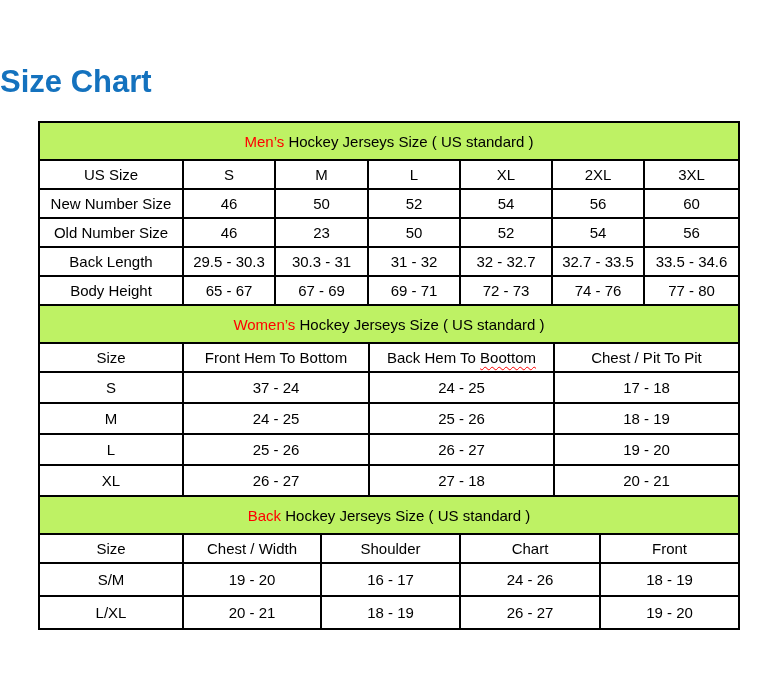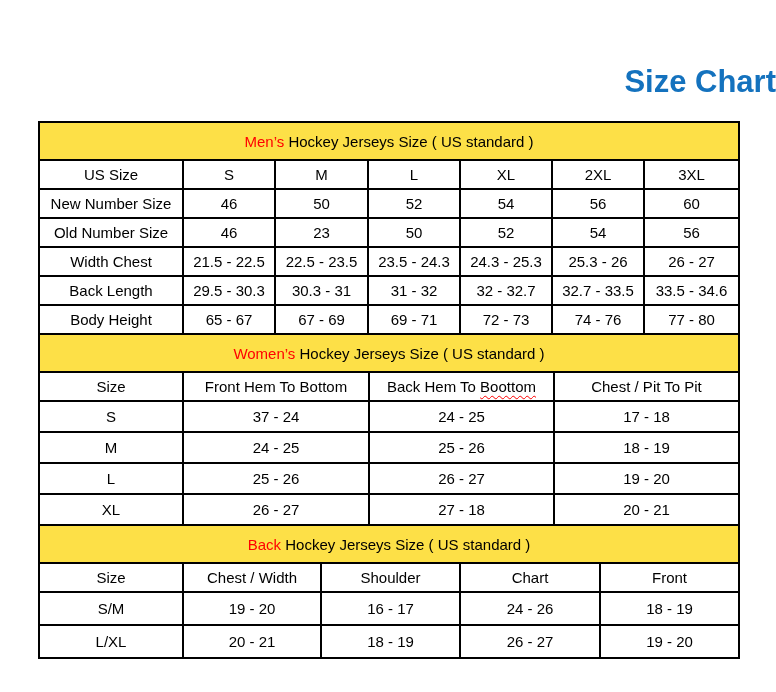--- a/index.html
+++ b/index.html
@@ -13,21 +13,21 @@
   }
   .page {
     width: 776px;
     height: 692px;
     position: relative;
     overflow: hidden;
   }
   .page-title {
     margin: 0;
     padding-top: 64px;
-    text-align: right;
+    text-align: left;
     font-size: 31px;
     font-weight: bold;
     color: #1472be;
     letter-spacing: 0px;
   }
   .chart-wrap {
     position: absolute;
     left: 38px;
     top: 121px;
     width: 700px;
@@ -44,21 +44,21 @@
     text-align: center;
     vertical-align: middle;
     font-size: 15px;
     font-weight: normal;
     padding: 2px 2px;
     height: 23px;
     overflow: hidden;
     white-space: nowrap;
   }
   .band-cell {
-    background: #fde047;
+    background: #bef264;
     font-size: 17px;
     font-weight: bold;
     height: 32px !important;
   }
   .band-accent { color: #ff0000; }
   .col-header { font-weight: bold; }
   .row-label-bold { font-weight: bold; }
   .misspell {
     text-decoration: underline;
     text-decoration-style: wavy;
@@ -113,29 +113,20 @@
       <tr>
         <td>Old Number Size</td>
         <td>46</td>
         <td>23</td>
         <td>50</td>
         <td>52</td>
         <td>54</td>
         <td>56</td>
       </tr>
       <tr>
-        <td>Width Chest</td>
-        <td>21.5 - 22.5</td>
-        <td>22.5 - 23.5</td>
-        <td>23.5 - 24.3</td>
-        <td>24.3 - 25.3</td>
-        <td>25.3 - 26</td>
-        <td>26 - 27</td>
-      </tr>
-      <tr>
         <td>Back Length</td>
         <td>29.5 - 30.3</td>
         <td>30.3 - 31</td>
         <td>31 - 32</td>
         <td>32 - 32.7</td>
         <td>32.7 - 33.5</td>
         <td>33.5 - 34.6</td>
       </tr>
       <tr>
         <td>Body Height</td>

